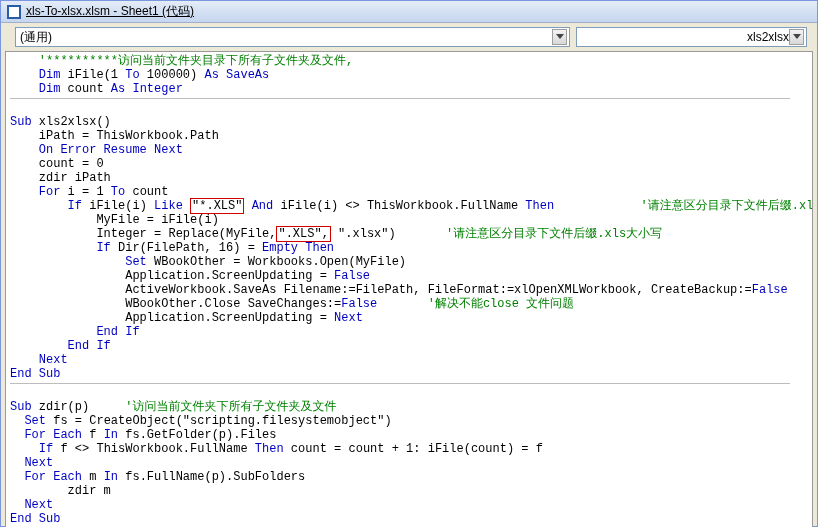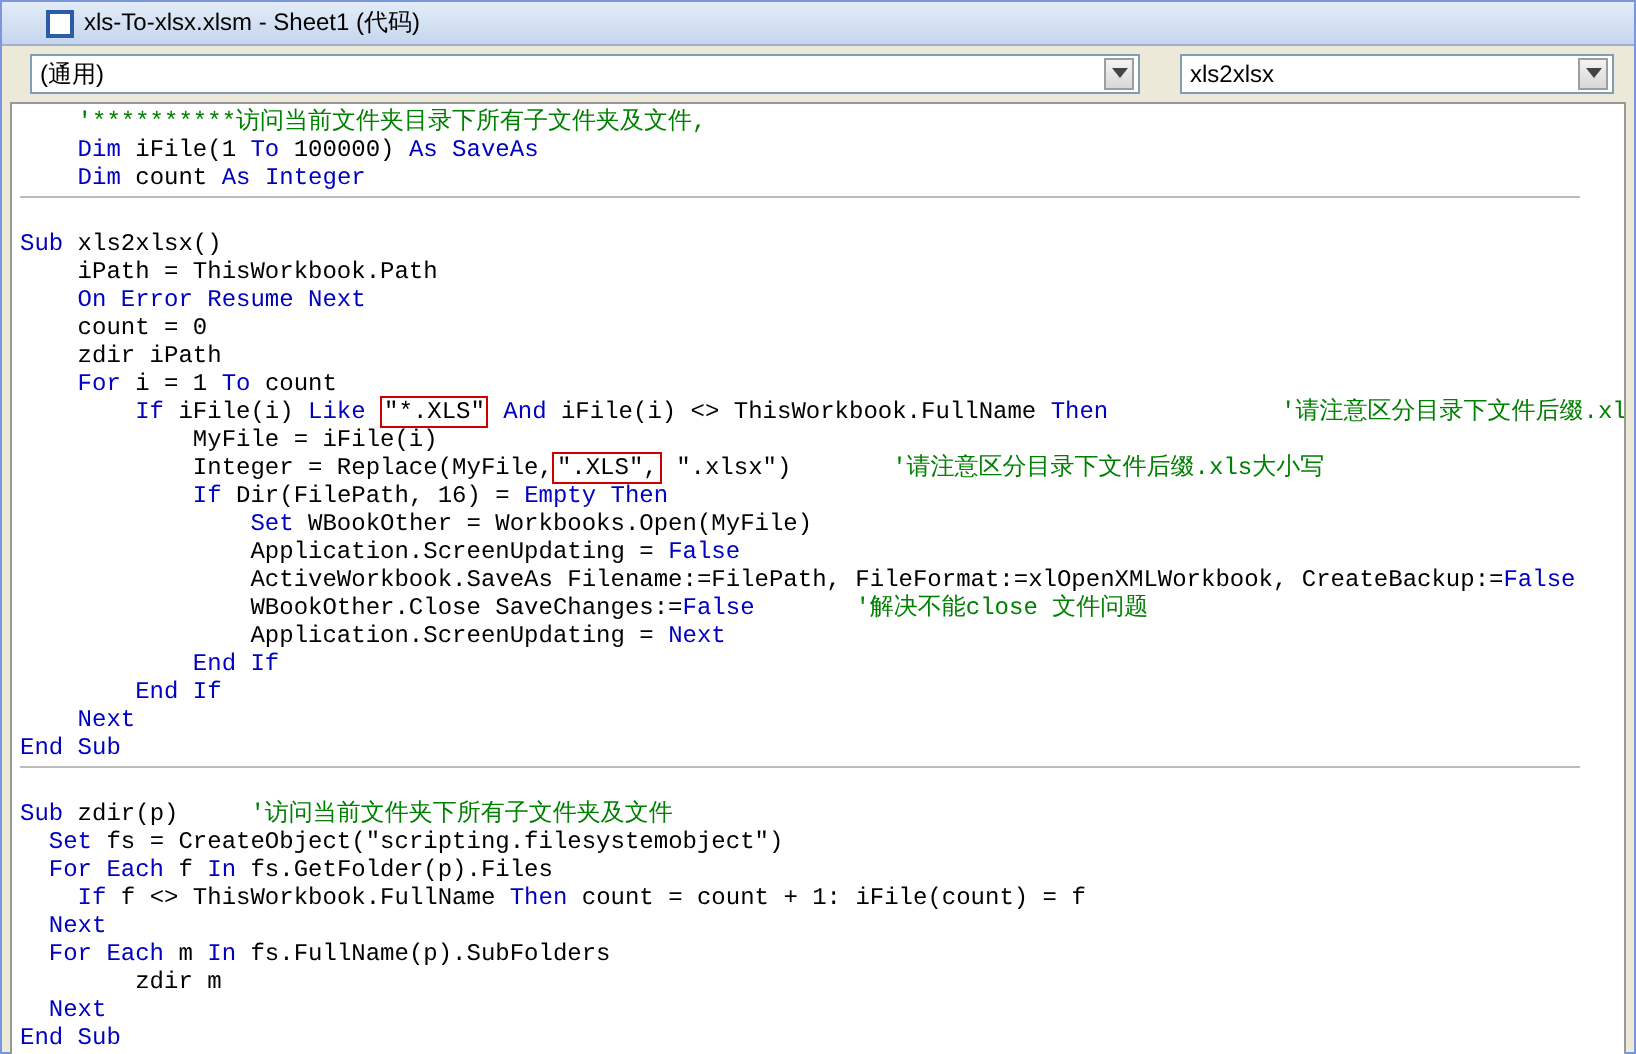--- a/index.html
+++ b/index.html
@@ -15,24 +15,25 @@
     border: 1px solid #7a96df;
     width: 818px;
     height: 527px;
     display: flex;
     flex-direction: column;
     background: #ece9d8;
   }
   .titlebar {
     background: linear-gradient(to bottom, #e4ecf7, #c5d6ef);
     border-bottom: 1px solid #a0b0cc;
-    padding: 2px 22px;
+    padding: 2px 6px;
     display: flex;
     align-items: center;
     height: 30px;
+    text-decoration: underline;
   }
   .titlebar .icon {
     width: 14px;
     height: 14px;
     background: #2a5ca8;
     margin-right: 5px;
     display: inline-block;
     position: relative;
   }
   .titlebar .icon::after {
@@ -41,36 +42,36 @@
     inset: 2px;
     background: #fff;
   }
   .titlebar .text {
     font-size: 12px;
     color: #000;
   }
   .dropdown-row {
     display: flex;
     padding: 4px 10px 4px 14px;
-    gap: 20px;
+    gap: 6px;
     background: #ece9d8;
     align-items: center;
   }
   .dd {
     background: #fff;
     border: 1px solid #7f9db9;
     height: 20px;
     display: flex;
     align-items: center;
     justify-content: space-between;
     padding: 0 2px 0 4px;
     font-size: 12px;
   }
   .dd.left { flex: 0 0 555px; }
-  .dd.right { flex: 1; }
+  .dd.right { flex: 1; justify-content: flex-end; }
   .dd .arrow {
     width: 15px;
     height: 16px;
     background: linear-gradient(#f3f3f3, #d8d8d8);
     border: 1px solid #9e9e9e;
     display: flex;
     align-items: center;
     justify-content: center;
   }
   .dd .arrow svg { width: 8px; height: 6px; }

